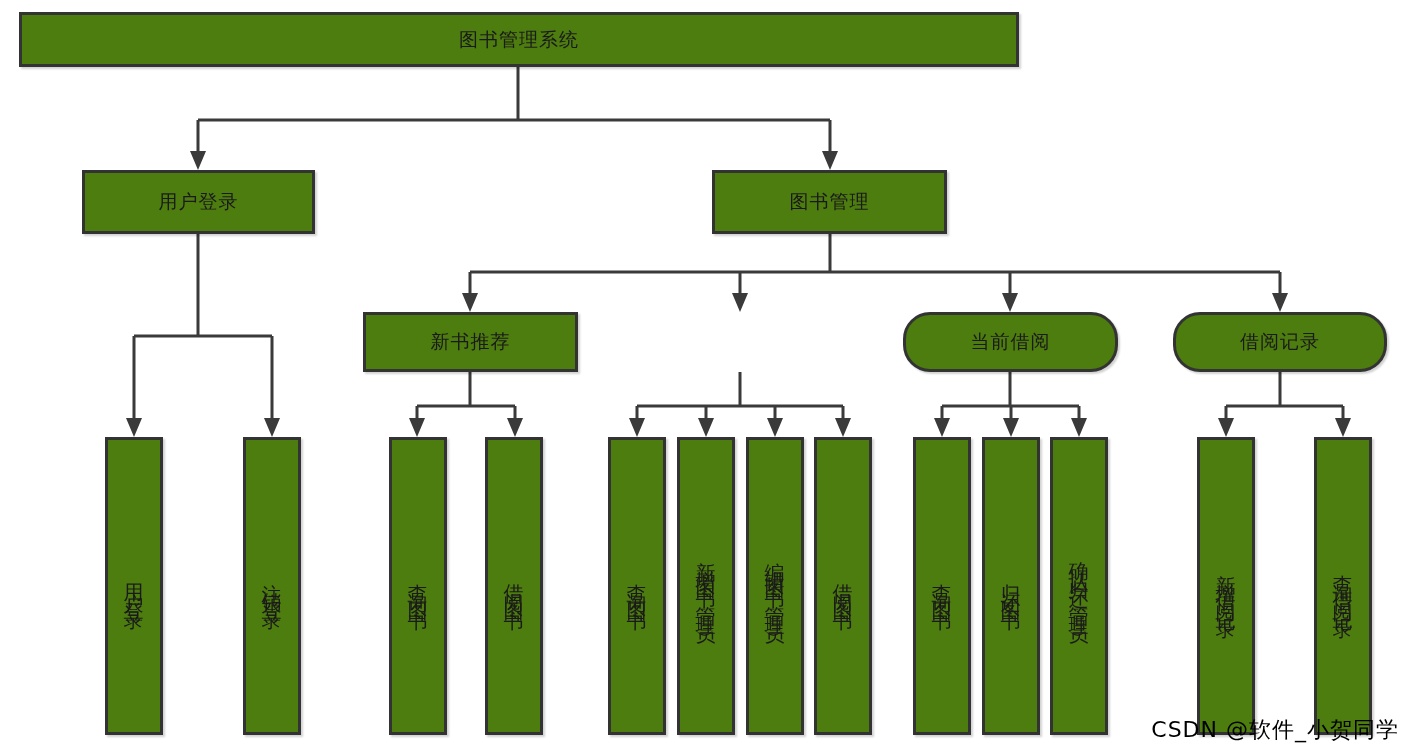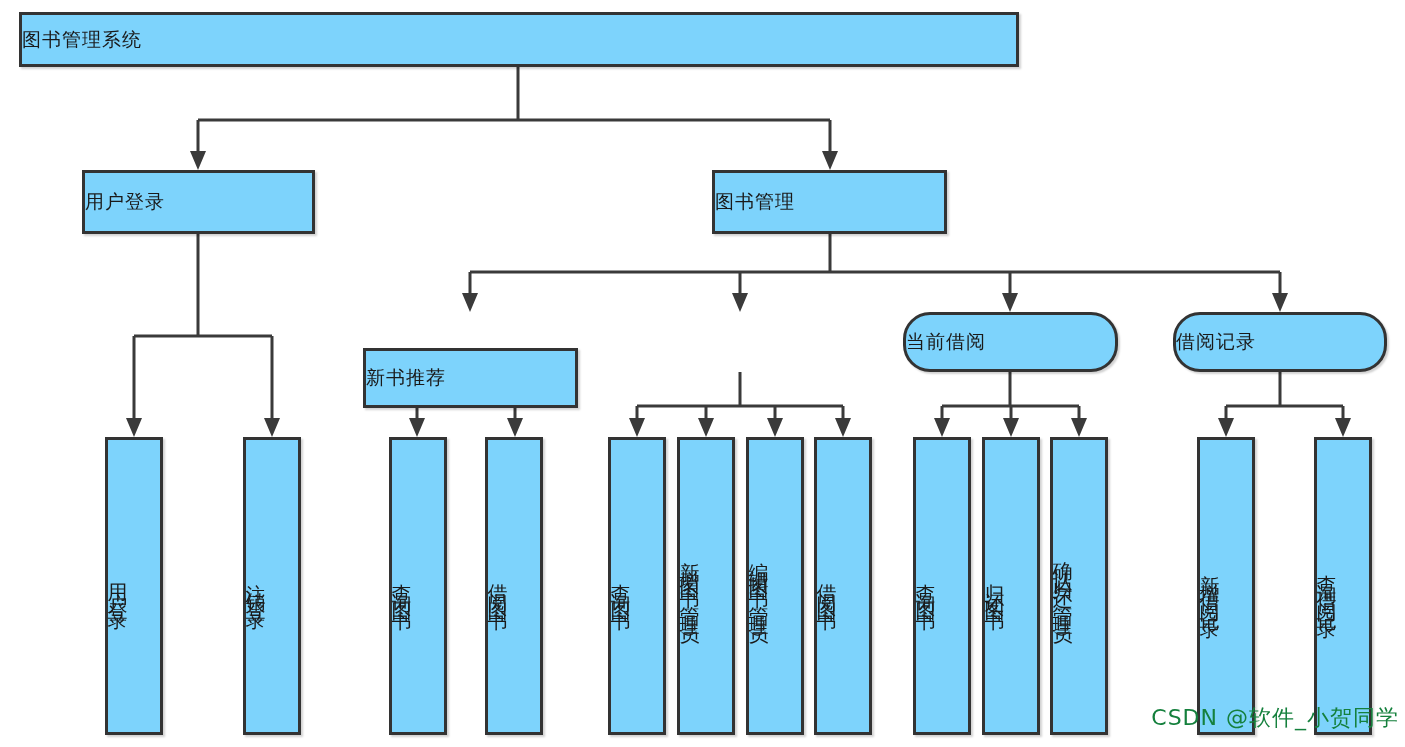--- a/index.html
+++ b/index.html
@@ -8,44 +8,44 @@
     width:1405px;height:747px;
     background:#ffffff;
     font-family:"DejaVu Sans","Liberation Sans",sans-serif;
     color:#1a1a1a;
     overflow:hidden;
   }
   .wires{position:absolute;left:0;top:0;width:1405px;height:747px;}
   .node{
     position:absolute;
     box-sizing:border-box;
-    background:#7dd3fc;
+    background:#4d7c0f;
     border:3px solid #333333;
     box-shadow:2px 2px 2px rgba(0,0,0,0.18);
-    display:flex;align-items:center;justify-content:flex-start;
+    display:flex;align-items:center;justify-content:center;
   }
   .hlabel{
     font-size:19px;
     letter-spacing:1px;
     white-space:nowrap;
   }
   .root-label{font-size:19px;letter-spacing:1px;}
   .vtext{
     writing-mode:vertical-rl;
     text-orientation:mixed;
     font-size:20px;
     letter-spacing:9px;
     line-height:1;
     white-space:nowrap;
   }
   .watermark{
     position:absolute;
-    right:6px;bottom:14px;
+    right:6px;bottom:2px;
     font-size:22px;
-    color:#15803d;
+    color:#000000;
     letter-spacing:1px;
     white-space:nowrap;
   }
 </style>
 </head>
 <body>
 
 <div class="stage">
 
   <svg class="wires" viewBox="0 0 1405 747" xmlns="http://www.w3.org/2000/svg">
@@ -109,21 +109,21 @@
     <span class="root-label">图书管理系统</span>
   </div>
 
   <div class="node" style="left:82px;top:170px;width:233px;height:64px;">
     <span class="hlabel">用户登录</span>
   </div>
   <div class="node" style="left:712px;top:170px;width:235px;height:64px;">
     <span class="hlabel">图书管理</span>
   </div>
 
-  <div class="node" style="left:363px;top:312px;width:215px;height:60px;margin-top:36px;">
+  <div class="node" style="left:363px;top:312px;width:215px;height:60px;">
     <span class="hlabel">新书推荐</span>
   </div>
   <div class="node" style="left:903px;top:312px;width:215px;height:60px;border-radius:27px;">
     <span class="hlabel">当前借阅</span>
   </div>
   <div class="node" style="left:1173px;top:312px;width:214px;height:60px;border-radius:27px;">
     <span class="hlabel">借阅记录</span>
   </div>
 
   <div class="node" style="left:105px;top:437px;width:58px;height:298px;">

